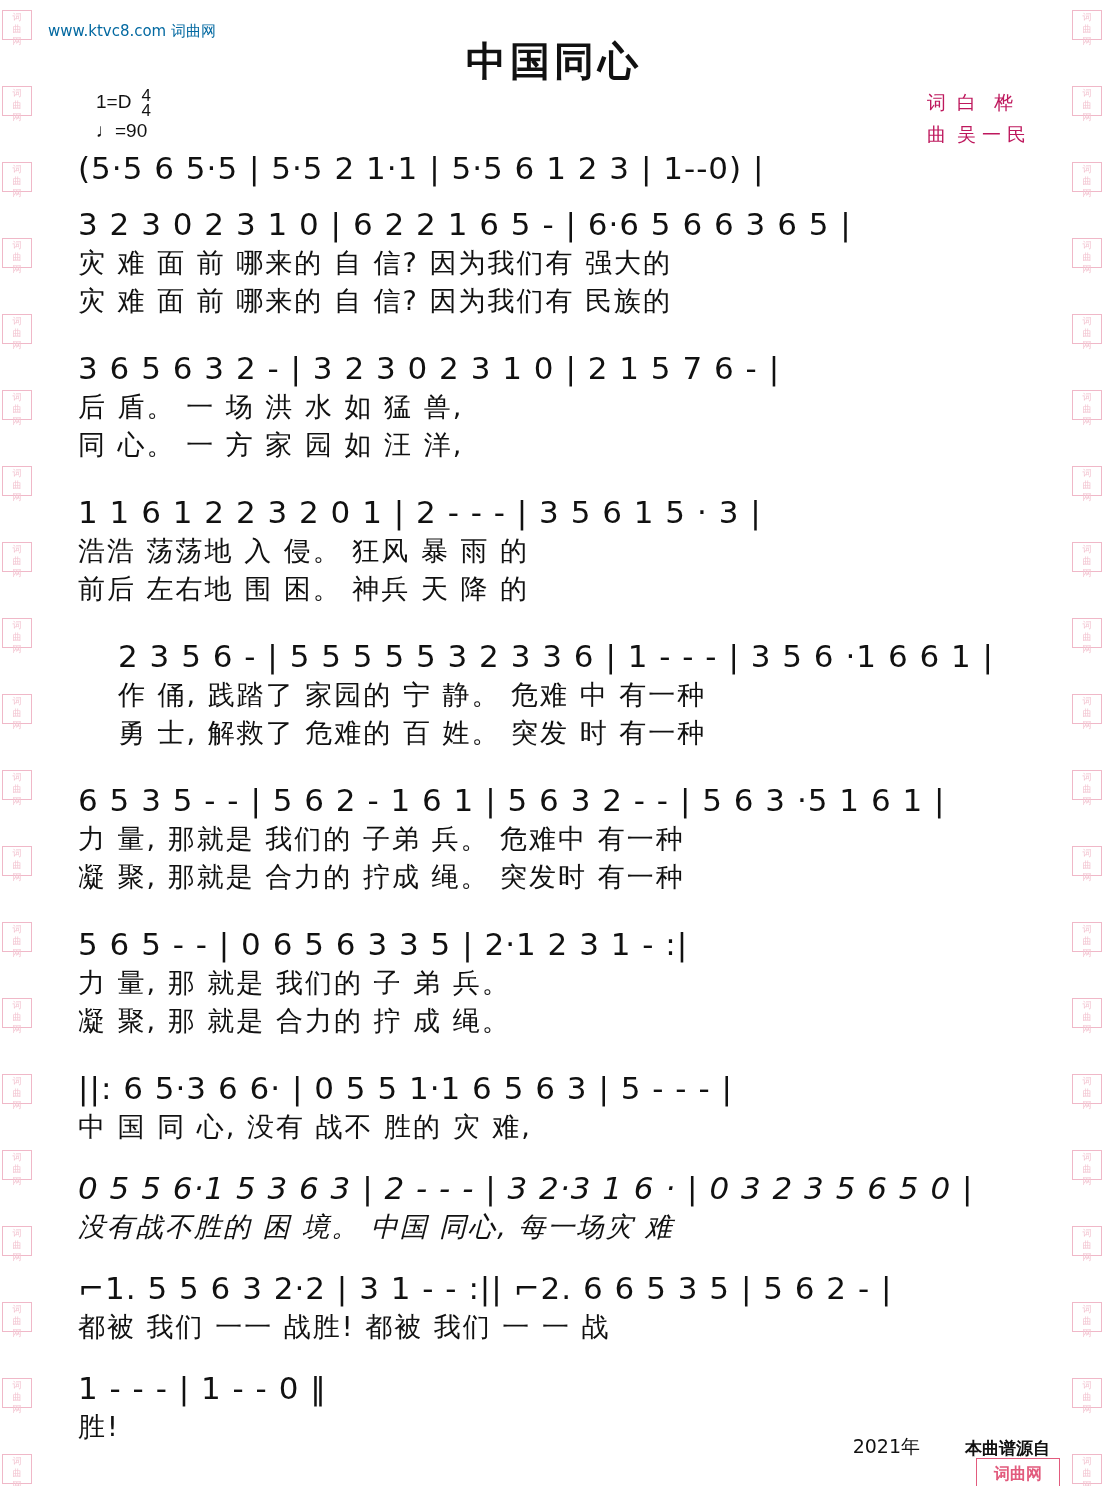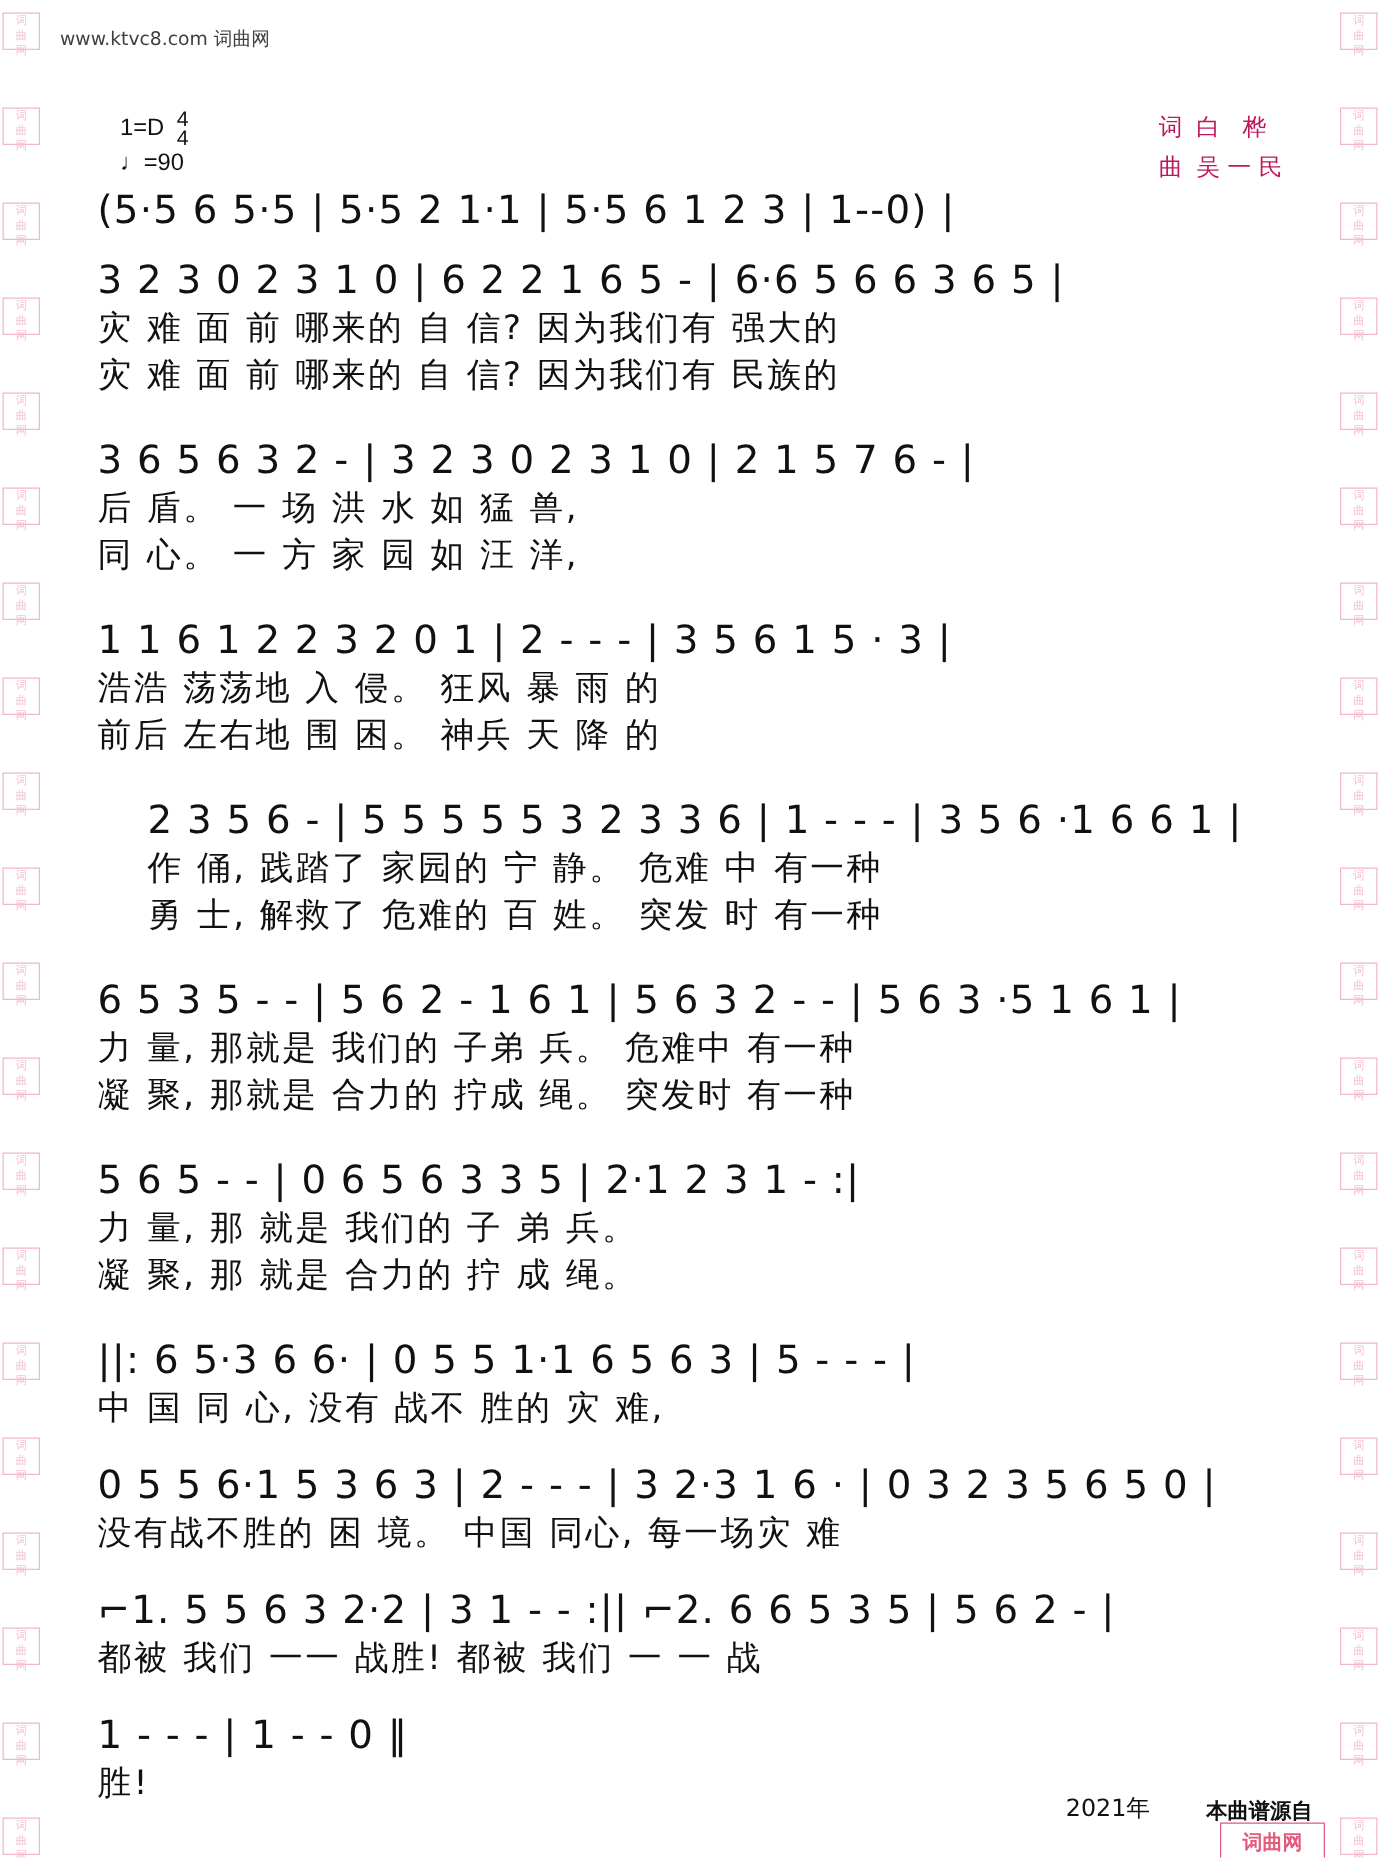--- a/index.html
+++ b/index.html
@@ -28,21 +28,21 @@
     display:flex;align-items:center;justify-content:center;
     flex-wrap:wrap;
     letter-spacing:0;
   }
   .wm-box span{display:block;width:100%;}
   .sheet{
     position:absolute;left:38px;top:0;width:1032px;height:1486px;
   }
   .site-tag{
     position:absolute;left:10px;top:22px;
-    font-size:15px;color:#404040;
+    font-size:15px;color:#0369a1;
     font-family:"DejaVu Sans", sans-serif;
   }
   .title{
     position:absolute;top:34px;left:0;width:1032px;
     text-align:center;
     font-size:40px;font-weight:bold;color:#111;
     font-family:"DejaVu Sans", sans-serif;
     letter-spacing:4px;
   }
   .meta-key{
@@ -302,20 +302,21 @@
       <span>词</span>
       <span>曲</span>
       <span>网</span>
     </div>
   </div>
 
 <div class="sheet">
 
   <div class="site-tag">www.ktvc8.com 词曲网</div>
 
+  <div class="title">中国同心</div>
 
   <div class="meta-key">
     <div><span>1=D</span><span class="frac"><b>4</b><b>4</b></span></div>
     <div><span>♩=90</span></div>
   </div>
 
   <div class="credits">
     <div><span class="lbl">词</span><span class="nm">白 桦</span></div>
     <div><span class="lbl">曲</span><span class="nm">吴一民</span></div>
   </div>
@@ -351,21 +352,21 @@
       </div>
       <div class="line" style="top: 924px;">
         <div class="notes">5 6  5 - - | 0 6  5 6  3 3 5 | 2·1  2 3  1  -  :|</div>
         <div class="lyric">力   量,   那  就是 我们的 子  弟  兵。</div>
         <div class="lyric l2">凝   聚,   那  就是 合力的 拧  成  绳。</div>
       </div>
       <div class="line" style="top: 1068px;">
         <div class="notes">||: 6  5·3  6 6· | 0 5 5  1·1  6 5  6 3 | 5 - - - |</div>
         <div class="lyric">中 国  同 心,  没有 战不 胜的 灾    难,</div>
       </div>
-      <div class="line" style="top: 1168px;">
+      <div class="line" style="top: 1168px; font-style: italic;">
         <div class="notes">0 5 5 6·1  5 3  6 3 | 2 - - - | 3  2·3 1 6 · | 0 3 2 3 5 6 5 0 |</div>
         <div class="lyric">没有战不胜的 困  境。 中国  同心,  每一场灾 难</div>
       </div>
       <div class="line" style="top: 1268px;">
         <div class="notes">⌐1.  5 5  6 3  2·2 | 3 1 - - :|| ⌐2.  6 6  5 3  5 | 5 6 2 - |</div>
         <div class="lyric">都被 我们  一一 战胜!   都被 我们  一 一 战</div>
       </div>
       <div class="line" style="top: 1368px;">
         <div class="notes">1 - - - | 1 - - 0 ‖</div>
         <div class="lyric">胜!</div>

